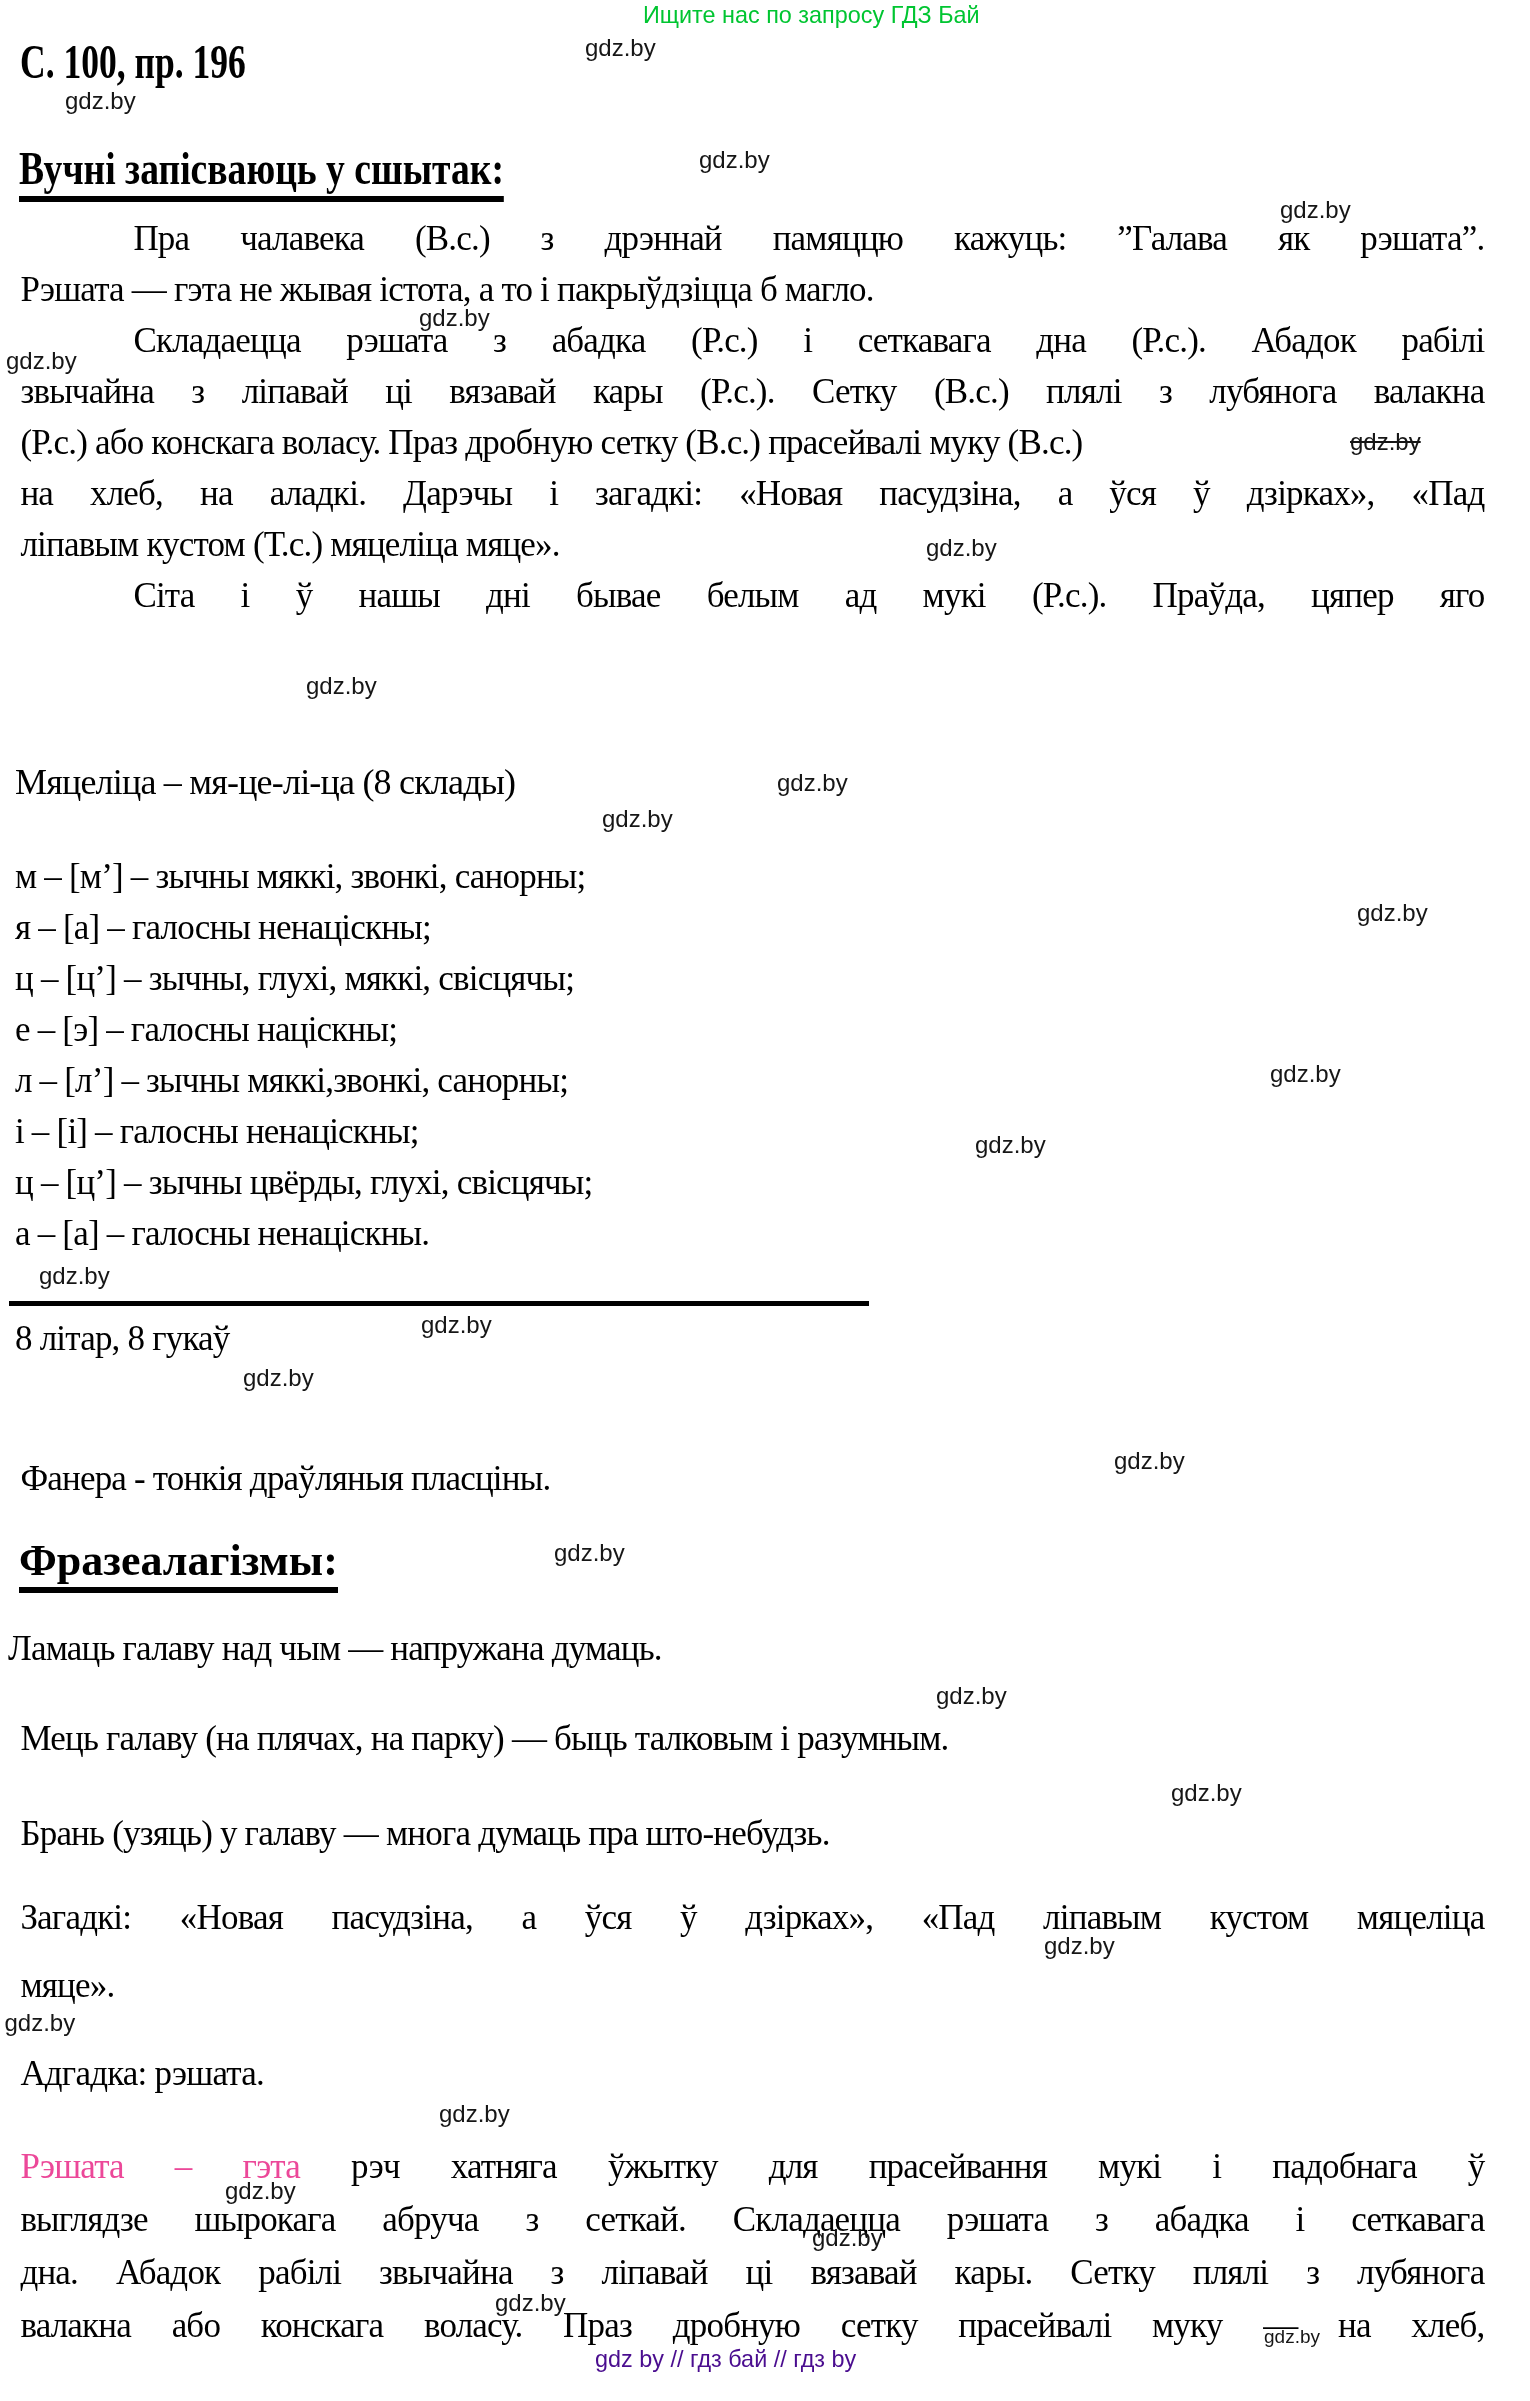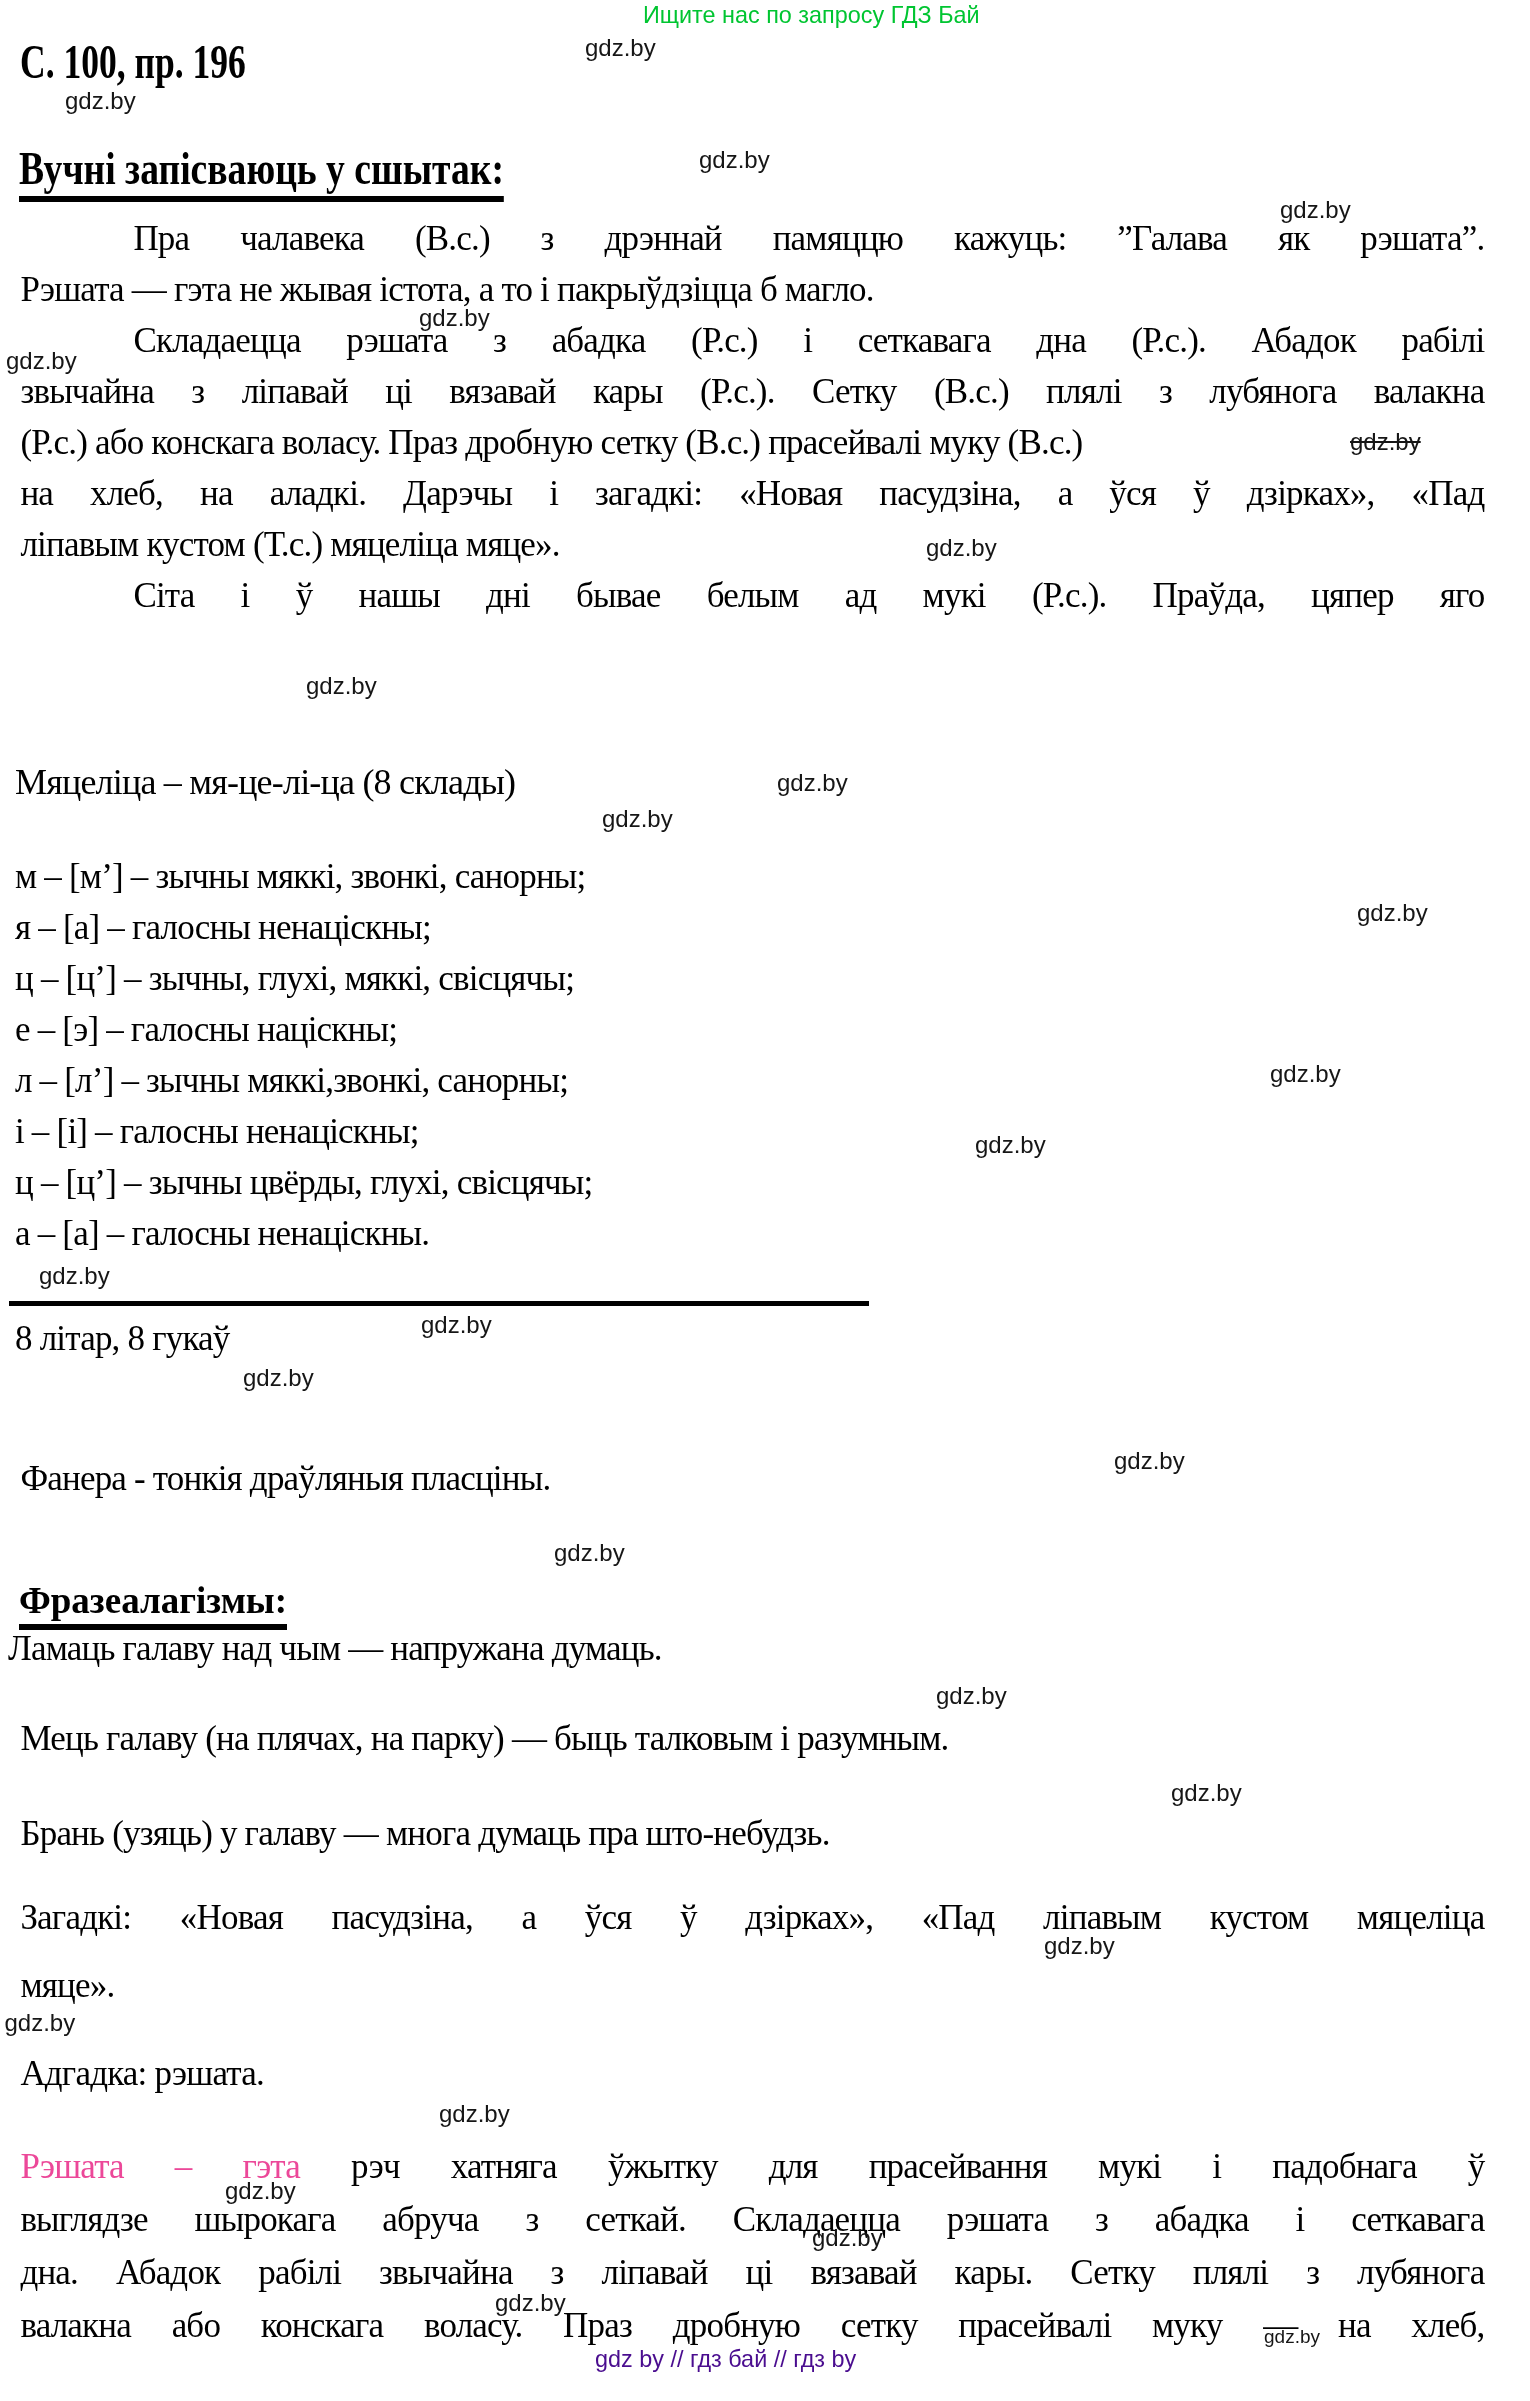--- a/index.html
+++ b/index.html
@@ -39,23 +39,23 @@
     font-size: 48px; font-weight: bold; white-space: nowrap;
     transform: scaleX(0.74); transform-origin: left top; line-height: 1;
   }
   .section-heading {
     font-size: 47px; font-weight: bold; white-space: nowrap;
     border-bottom: 6px solid #000; padding-bottom: 3px;
     transform: scaleX(0.80); transform-origin: left top; line-height: 1.05;
     display: inline-block;
   }
   .phraseo-heading {
-    font-size: 37px; font-weight: bold; white-space: nowrap;
+    font-size: 44px; font-weight: bold; white-space: nowrap;
     border-bottom: 6px solid #000; padding-bottom: 3px;
-    display: inline-block; line-height: 1.05; margin-top: 44px;
+    display: inline-block; line-height: 1.05;
   }
 
   
   .bodyblock { width: 1464px; }
   .bline {
     font-size: 35px; line-height: 51px; height: 51px;
     letter-spacing: -0.8px;
   }
   .just { text-align: justify; text-align-last: justify; }
   .indent { text-indent: 113px; }

